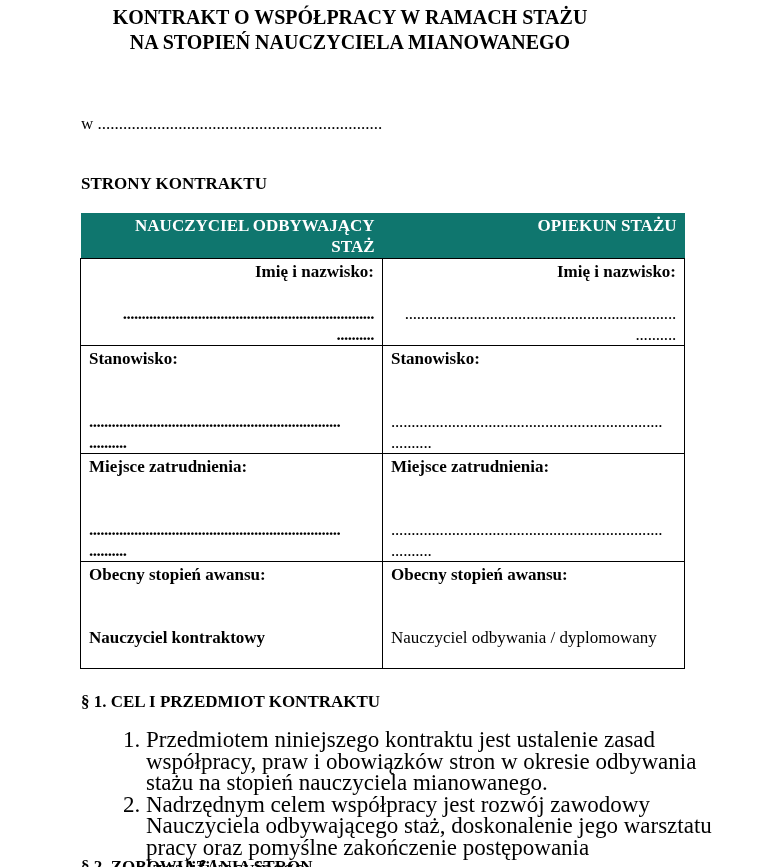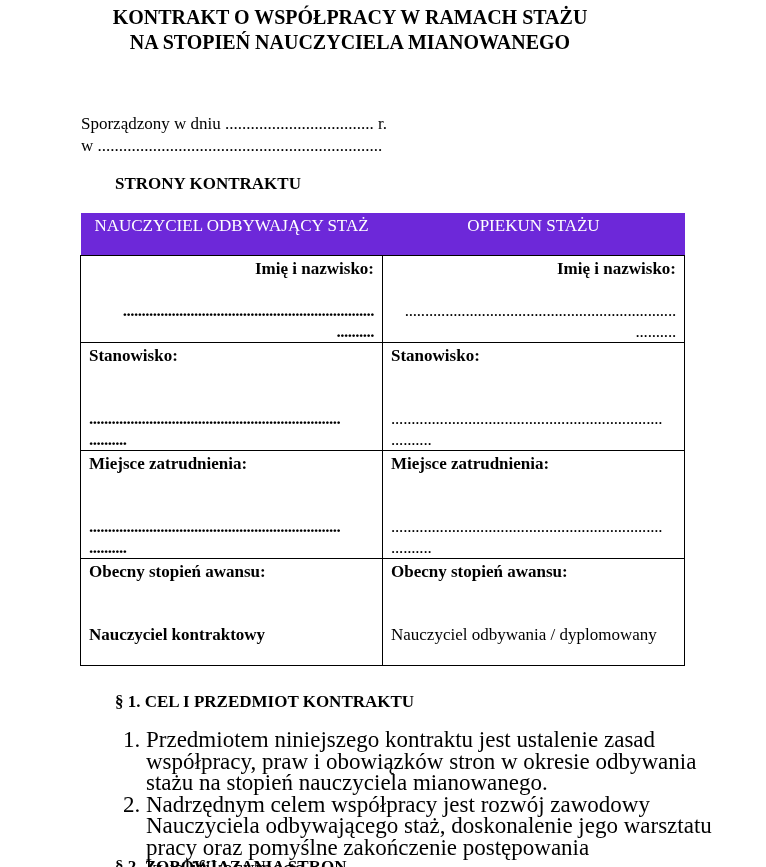--- a/index.html
+++ b/index.html
@@ -6,28 +6,28 @@
   body {
     width: 766px; height: 867px; overflow: hidden; position: relative;
     font-family: "Liberation Serif", "DejaVu Serif", serif;
     color: #000;
   }
   .title {
     position: absolute; left: 0; top: 5px; width: 700px;
     text-align: center; font-weight: bold; font-size: 20px; line-height: 25px;
   }
   .meta { position: absolute; left: 81px; top: 113px; font-size: 17px; line-height: 22px; }
-  .section-heading { position: absolute; left: 81px; font-weight: bold; font-size: 17px; margin-left: 34px; }
+  .section-heading { position: absolute; left: 81px; font-weight: bold; font-size: 17px; }
   .parties { top: 174px; }
   table.parties-table {
     position: absolute; left: 80px; top: 213px; width: 605px;
     border-collapse: collapse; font-size: 17px;
   }
   table.parties-table th {
-    background: #6d28d9; color: #ffffff; text-align: center; font-weight: normal;
+    background: #0f766e; color: #ffffff; text-align: right; font-weight: bold;
     vertical-align: top; padding: 2px 8px 1px 8px; line-height: 21px;
     border: none; height: 42px; box-sizing: border-box;
   }
   table.parties-table td {
     border: 1px solid #000; vertical-align: top; padding: 2px 8px 0 8px;
     line-height: 21px; width: 50%;
   }
   .field-label { font-weight: bold; display: block; }
   .dots-left { font-weight: bold; letter-spacing: -0.5px; display: block; overflow: hidden; white-space: nowrap; }
   .dots-right { letter-spacing: -0.2px; display: block; overflow: hidden; white-space: nowrap; }
@@ -49,21 +49,20 @@
 </style>
 </head>
 <body>
 
 <div class="title">
   <div>KONTRAKT O WSPÓŁPRACY W RAMACH STAŻU</div>
   <div>NA STOPIEŃ NAUCZYCIELA MIANOWANEGO</div>
 </div>
 
 <div class="meta">
-  <div>Sporządzony w dniu ................................... r.</div>
   <div>w ...................................................................</div>
 </div>
 
 <div class="section-heading parties">STRONY KONTRAKTU</div>
 
 <table class="parties-table">
   <thead>
     <tr>
       <th>NAUCZYCIEL ODBYWAJĄCY STAŻ</th>
       <th>OPIEKUN STAŻU</th>

